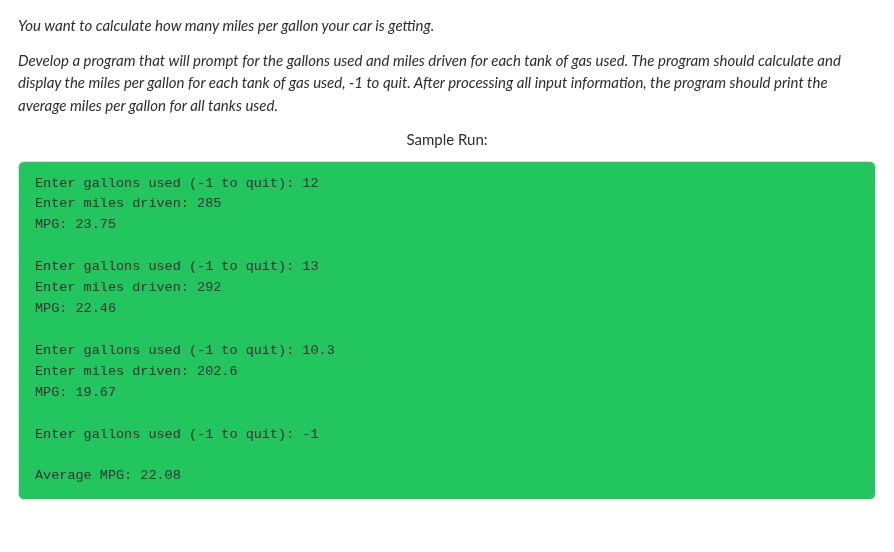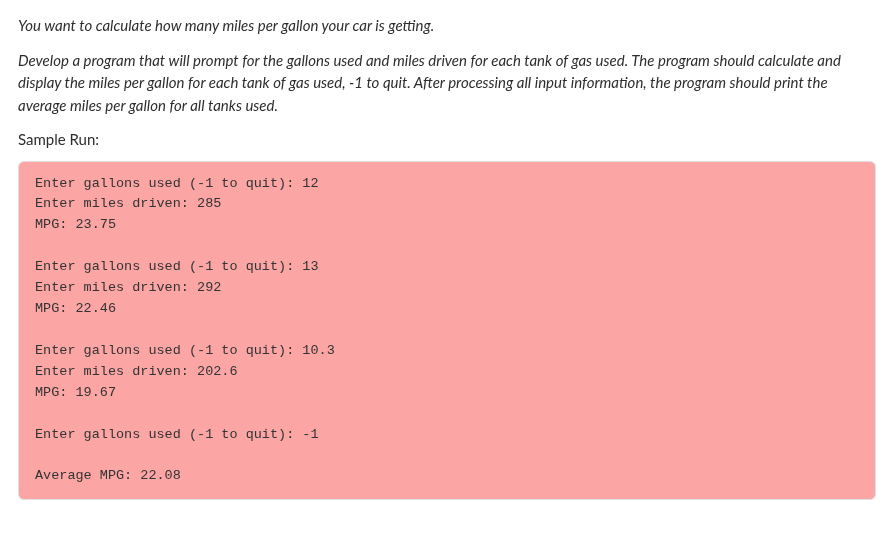--- a/index.html
+++ b/index.html
@@ -12,23 +12,24 @@
       background: #fff;
       width: 894px;
     }
     .body-text {
       margin-bottom: 12px;
       color: #2d2d2d;
       font-style: italic;
     }
     .label {
       margin-bottom: 10px;
+      text-align: center;
     }
     .code-block {
-      background: #fca5a5;
+      background: #22c55e;
       border: 1px solid #e0e0e0;
       border-radius: 6px;
       padding: 12px 16px;
       font-family: 'Menlo', 'Consolas', 'Courier New', monospace;
       font-size: 13.5px;
       line-height: 1.55;
       white-space: pre;
       color: #333;
       margin-top: 8px;
     }

